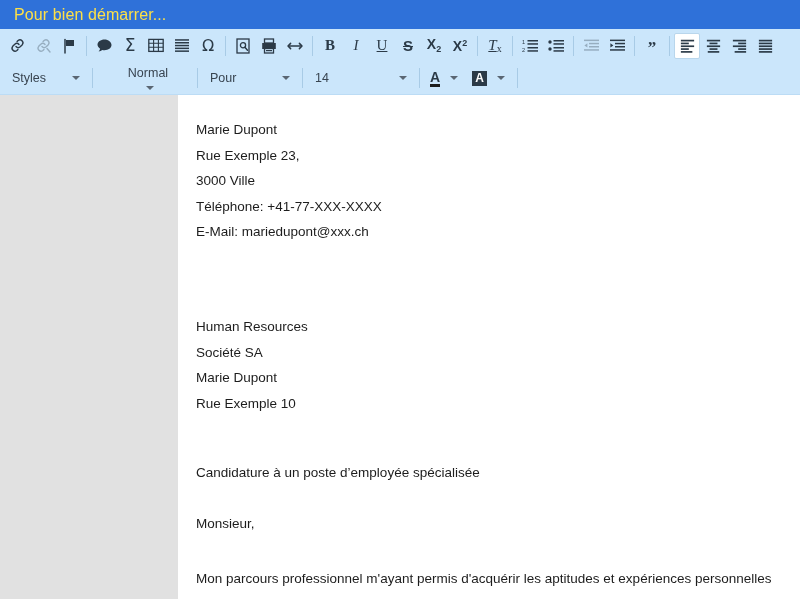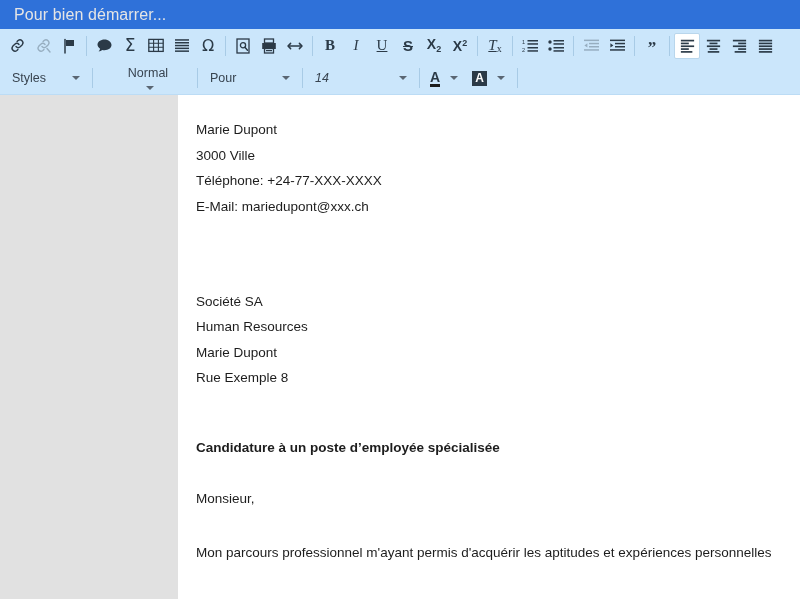--- a/index.html
+++ b/index.html
@@ -22,21 +22,21 @@
   
   .titlebar {
     height: 29px;
     background: #2f71d9;
     display: flex;
     align-items: center;
     padding: 0 0 0 14px;
     box-sizing: border-box;
   }
   .titlebar .title {
-    color: #e5e5e5;
+    color: #fde047;
     font-size: 16px;
     font-weight: normal;
     letter-spacing: 0.1px;
     line-height: 29px;
     white-space: nowrap;
   }
 
   
   .toolbar {
     background: #cbe6fb;
@@ -121,21 +121,21 @@
     border-left: 4px solid transparent;
     border-right: 4px solid transparent;
     border-top: 4px solid #5a6673;
     margin-left: 10px;
     margin-right: 6px;
     flex: none;
   }
   .combo-styles { width: 84px; }
   .combo-format { width: 96px; flex-direction: column; }
   .combo-font   { width: 96px; }
-  .combo-size   { width: 108px; font-style: italic; }
+  .combo-size   { width: 108px; }
 
   .colorbtn {
     height: 24px;
     display: flex;
     align-items: center;
     padding: 0 2px 0 6px;
     box-sizing: border-box;
   }
   .color-a-fore {
     font-size: 14px; font-weight: bold; color: #2b3a47;
@@ -170,21 +170,21 @@
     box-sizing: border-box;
     overflow: hidden;
   }
 
   .doc-line {
     color: #1d1d1d;
     font-size: 13.5px;
     line-height: 25.6px;
     white-space: pre-wrap;
   }
-  .doc-line.bold { font-weight: bold; }
+  .doc-line.bold { font-weight: normal; }
   .doc-gap { height: 25.6px; }
   .doc-gap.small { height: 18px; }
   .para {
     color: #1d1d1d;
     font-size: 13.5px;
     line-height: 32px;
   }
 </style>
 </head>
 <body>
@@ -401,34 +401,35 @@
     </div>
     <div class="sep"></div>
   </div>
 
   <div class="content">
     <div class="gutter"></div>
     <div class="page">
 
       <div>
         <div class="doc-line">Marie Dupont</div>
+        <div class="doc-line">Rue Exemple 23,</div>
         <div class="doc-line">3000 Ville</div>
-        <div class="doc-line">Téléphone: +24-77-XXX-XXXX</div>
+        <div class="doc-line">Téléphone: +41-77-XXX-XXXX</div>
         <div class="doc-line">E-Mail: mariedupont@xxx.ch</div>
       </div>
 
       <div class="doc-gap"></div>
       <div class="doc-gap"></div>
       <div class="doc-gap small"></div>
 
       <div>
+        <div class="doc-line">Human Resources</div>
         <div class="doc-line">Société SA</div>
-        <div class="doc-line">Human Resources</div>
         <div class="doc-line">Marie Dupont</div>
-        <div class="doc-line">Rue Exemple 8</div>
+        <div class="doc-line">Rue Exemple 10</div>
       </div>
 
       <div class="doc-gap"></div>
       <div class="doc-gap small"></div>
 
       <div class="doc-line bold">Candidature à un poste d’employée spécialisée</div>
 
       <div class="doc-gap"></div>
 
       <div class="doc-line">Monsieur,</div>

